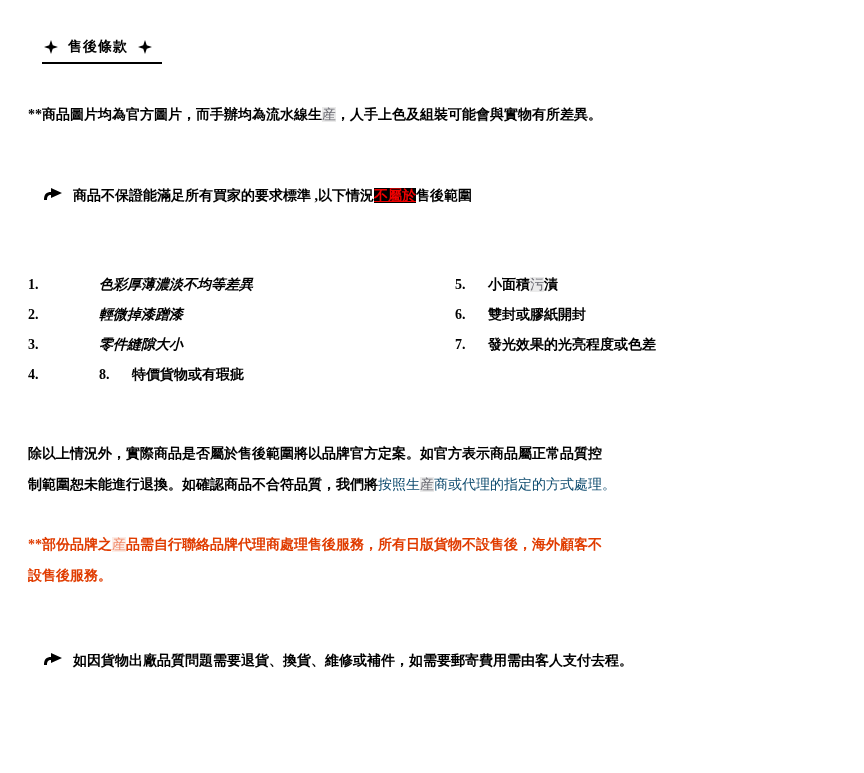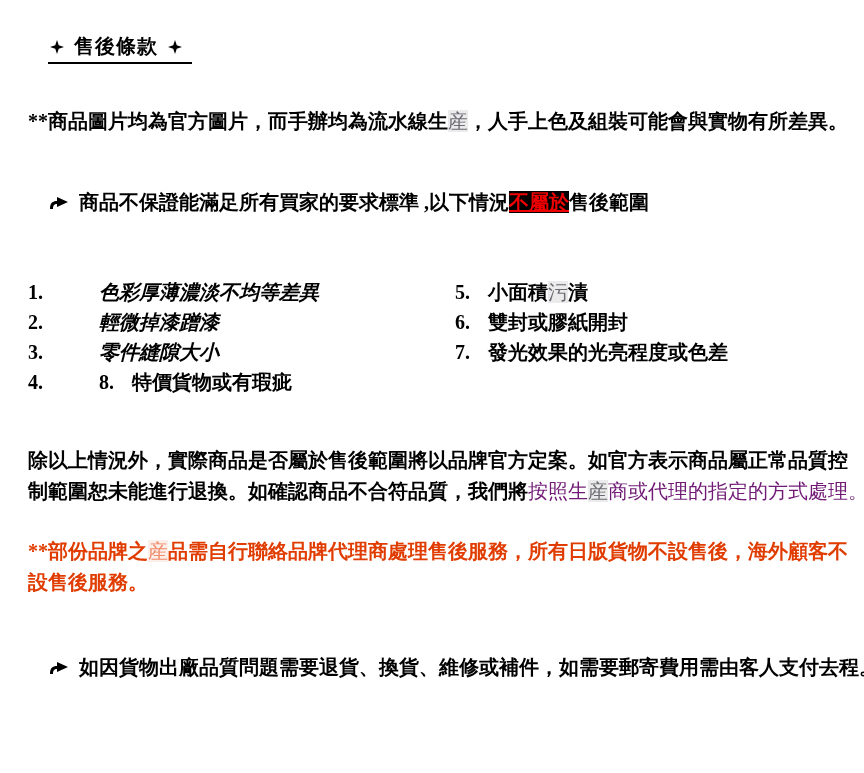--- a/index.html
+++ b/index.html
@@ -6,54 +6,54 @@
   body {
     width: 864px; height: 773px;
     background: #ffffff;
     color: #000000;
     font-family: "Liberation Serif", "DejaVu Serif", serif;
   }
   .page {
     box-sizing: border-box;
     width: 864px; height: 773px;
     padding: 5px 0 0 28px;
-    font-size: 20px;
+    font-size: 14px;
     font-weight: bold;
   }
   .line { line-height: 31px; white-space: pre; }
   .title-line { line-height: 27px; }
   .title-underline {
     display: inline-flex;
     align-items: center;
     border-bottom: 2px solid #000;
     padding: 1px 10px 2px 2px;
   }
   .title-text { margin: 0 10px; letter-spacing: 1px; }
   .icon-star { width: 14px; height: 14px; flex: 0 0 auto; }
   .icon-arrow { width: 22px; height: 15px; margin-right: 9px; vertical-align: -1px; }
-  .b-intro  { margin-top: 15px; }
+  .b-intro  { margin-top: 8px; }
   .b-arrow1 { margin-top: 19px; }
   .b-list   { margin-top: 28px; }
   .b-parA   { margin-top: 48px; }
   .b-red    { margin-top: 29px; }
   .b-arrow2 { margin-top: 23px; }
   .b-parC   { margin-top: 24px; }
   .list-row { display: flex; line-height: 30px; white-space: pre; }
   .lnum { width: 71px; }
   .ltext { width: 356px; font-style: italic; }
   .rnum { width: 33px; }
   
   .hl {
     color: #f00000;
     background: #000000;
     text-decoration: underline;
     text-decoration-color: #f00000;
   }
   .red-para { color: #e03c00; }
-  .grey { color: #701a75; font-weight: normal; }
+  .grey { color: #0c4a6e; font-weight: normal; }
   .sub { color: #6a6a72; background: #ebebeb; font-weight: normal; }
   .sub-red { color: #f08a6a; background: #fceee8; font-weight: normal; }
 </style>
 </head>
 <body>
 
 <div class="page">
 
   <div class="line title-line">
     <span class="title-underline">

